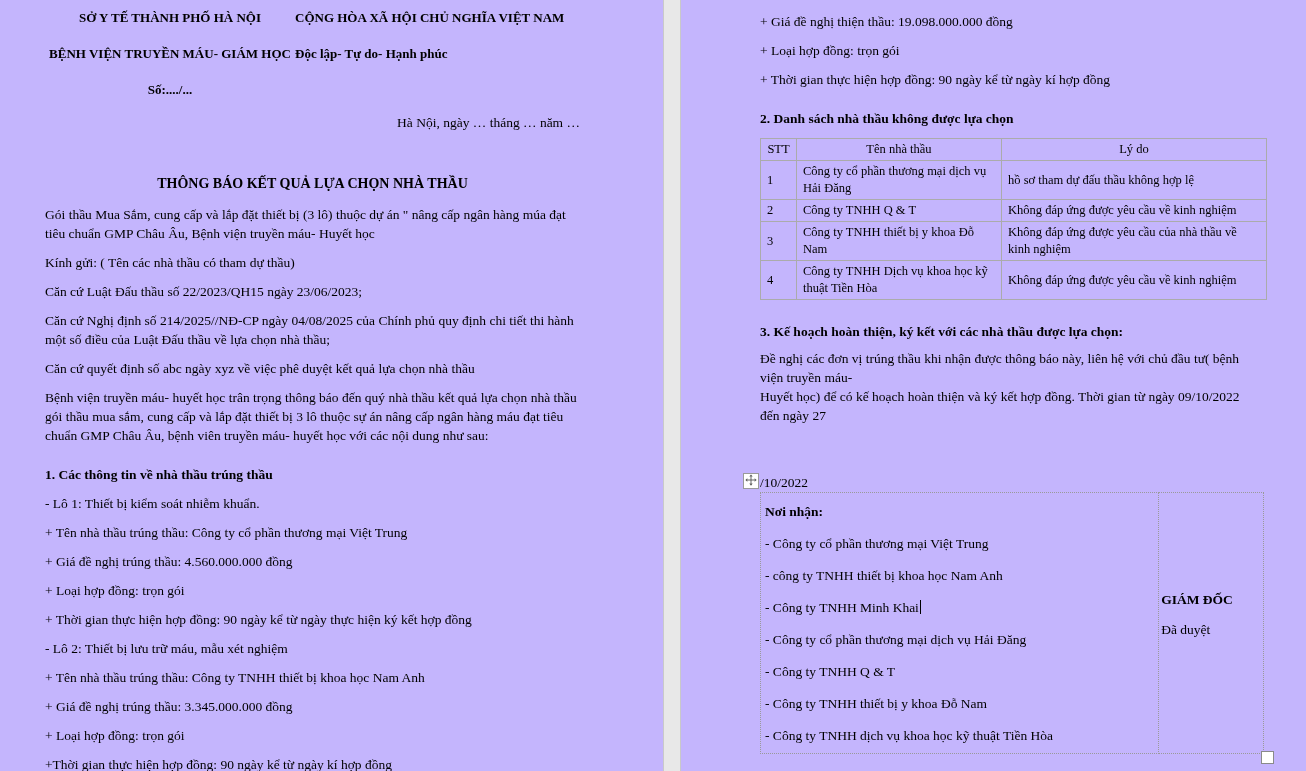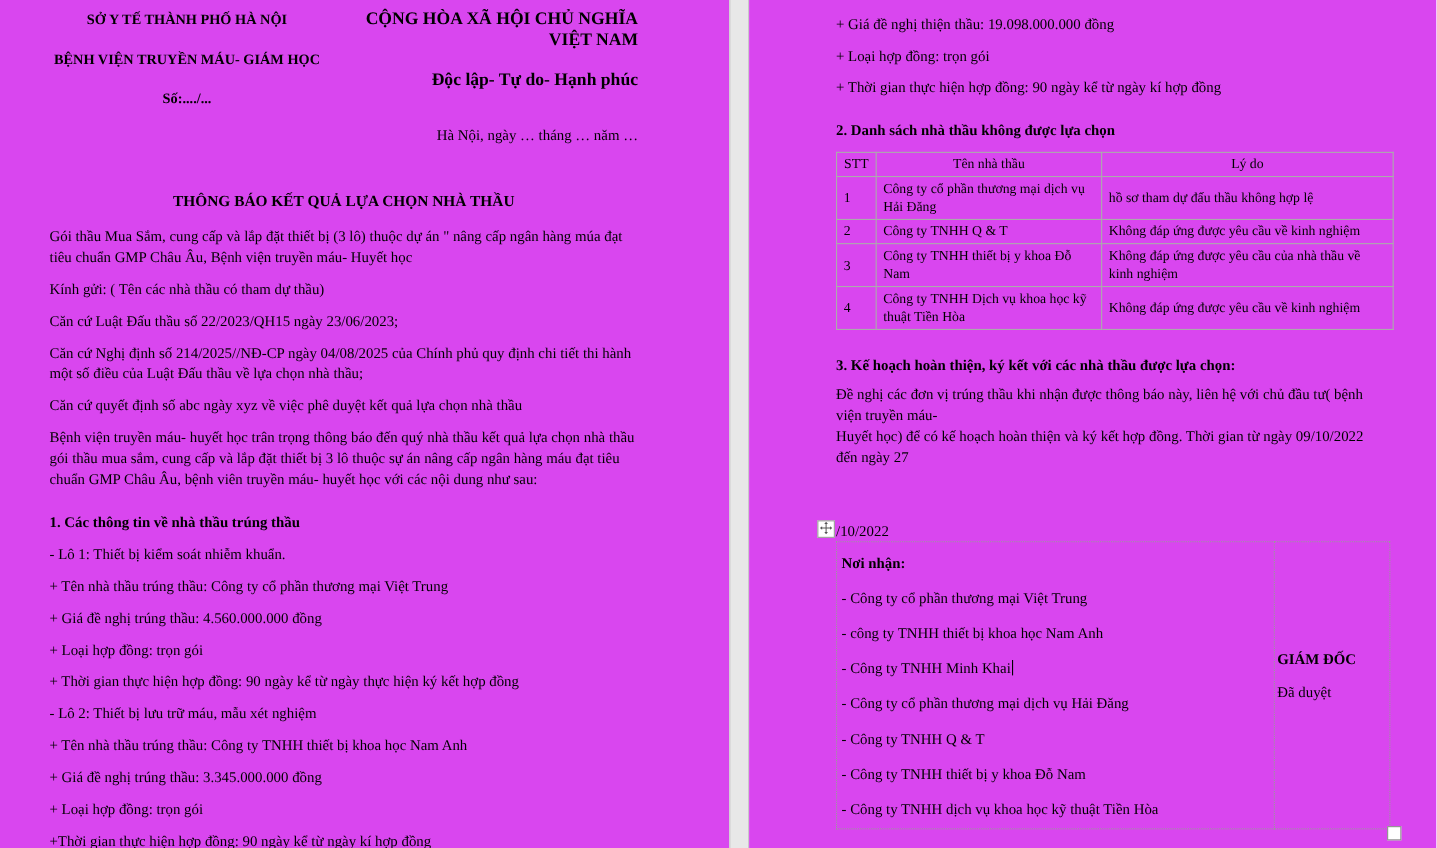--- a/index.html
+++ b/index.html
@@ -1,27 +1,27 @@
 <!DOCTYPE html>
 <html><head>
 <meta charset="utf-8">
 <style>
   * { box-sizing: border-box; }
   html,body { margin:0; padding:0; background:#ffffff; }
   body { font-family:"Liberation Serif","DejaVu Serif",serif; color:#000; }
   .doc { position:relative; width:1306px; height:771px; overflow:hidden; display:flex; background:#fff; }
-  .page { background:#d946ef; font-size:13.5px; line-height:19px; }
+  .page { background:#c4b5fd; font-size:13.5px; line-height:19px; }
   .page-left { width:663px; height:771px; padding:8px 83px 0 45px; }
   .gutter { width:18px; height:771px; background:#e8e8e8; border-left:1px solid #c9c9c9; border-right:1px solid #c9c9c9; }
   .page-right { width:625px; height:771px; padding:12px 56px 0 79px; position:relative; }
   p { margin:0 0 10px; }
   .b { font-weight:700;margin-top:20px; }
   .head { display:flex; }
   .head-l { width:250px; text-align:center; font-weight:700; font-size:13px; }
-  .head-r { flex:1; text-align:right; font-weight:700; font-size:16px; }
+  .head-r { flex:1; text-align:left; font-weight:700; font-size:13px; }
   .mt { margin-top:17px; }
   .dateline { text-align:right; margin-top:14px; }
   .title { font-size:14px; font-weight:700; text-align:center; margin:42px 0 12px; }
   table.grid { border-collapse:collapse; width:506px; margin:4px 0 0; font-size:12.5px; table-layout:fixed; }
   .grid th, .grid td { border:1px solid #ababab; padding:2px 6px; line-height:17px; vertical-align:middle; font-weight:400; text-align:left;margin-left:48px; }
   .grid th { text-align:center; }
   .h3 { margin:22px 0 8px; }
   .pline { margin:0; line-height:19px; }
   .line-wrap { position:relative;margin-top:48px; }
   .move-handle { position:absolute; left:-17px; top:0; width:16px; height:16px; border:1px solid #9a9a9a; background:#fff; display:flex; align-items:center; justify-content:center; }

